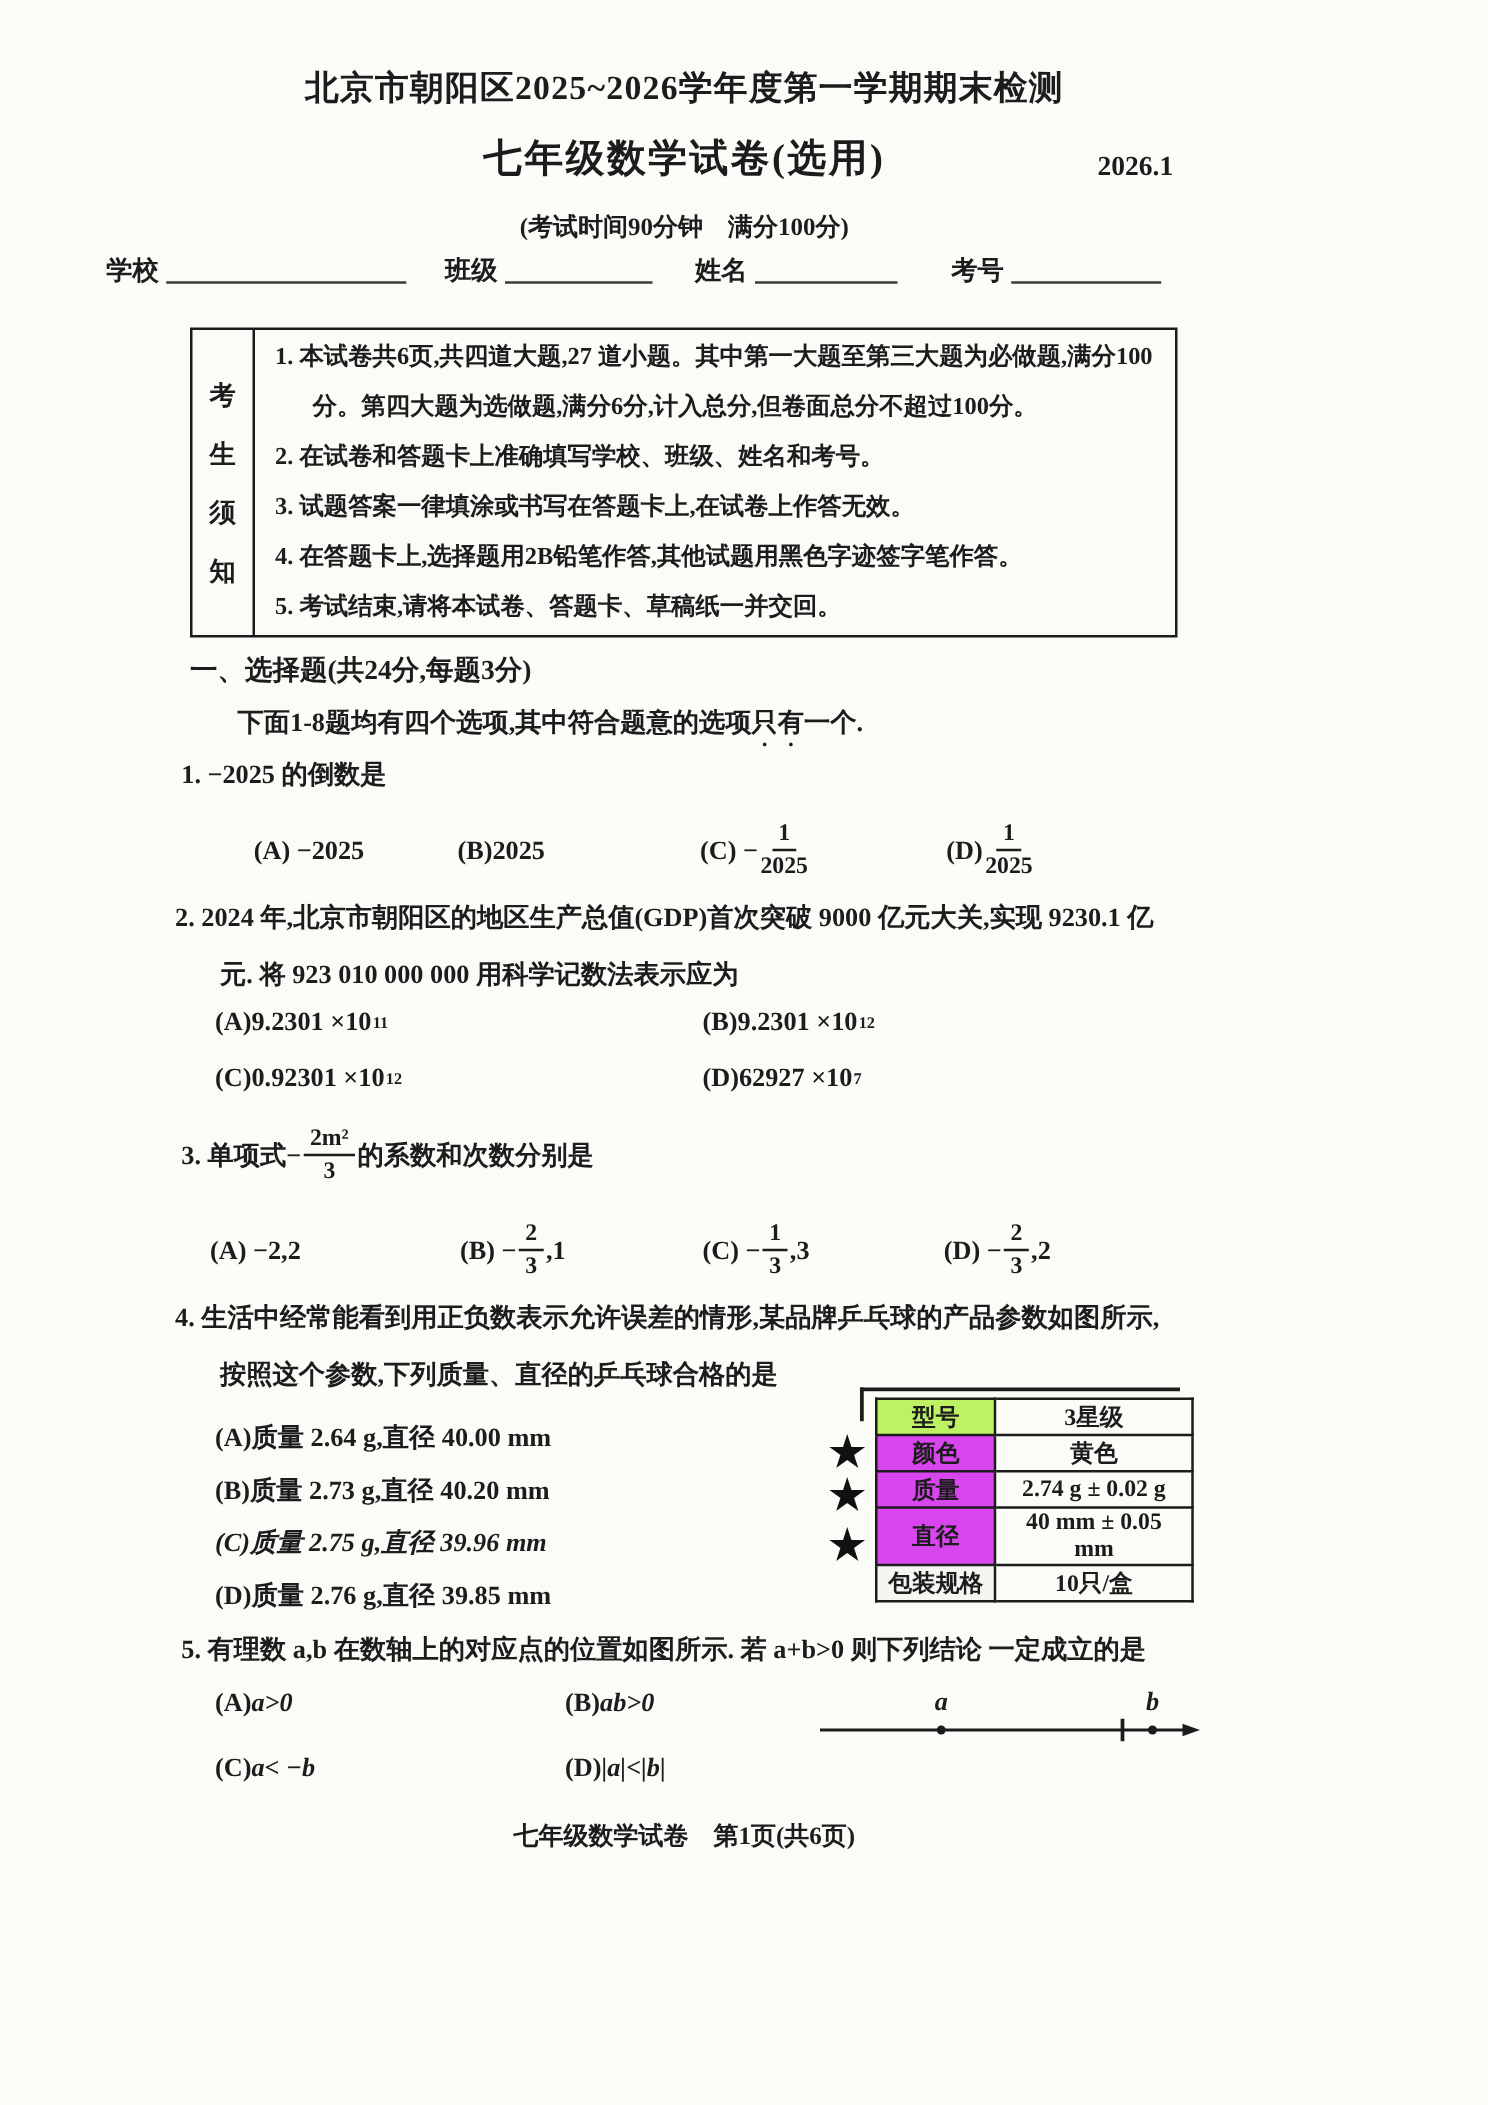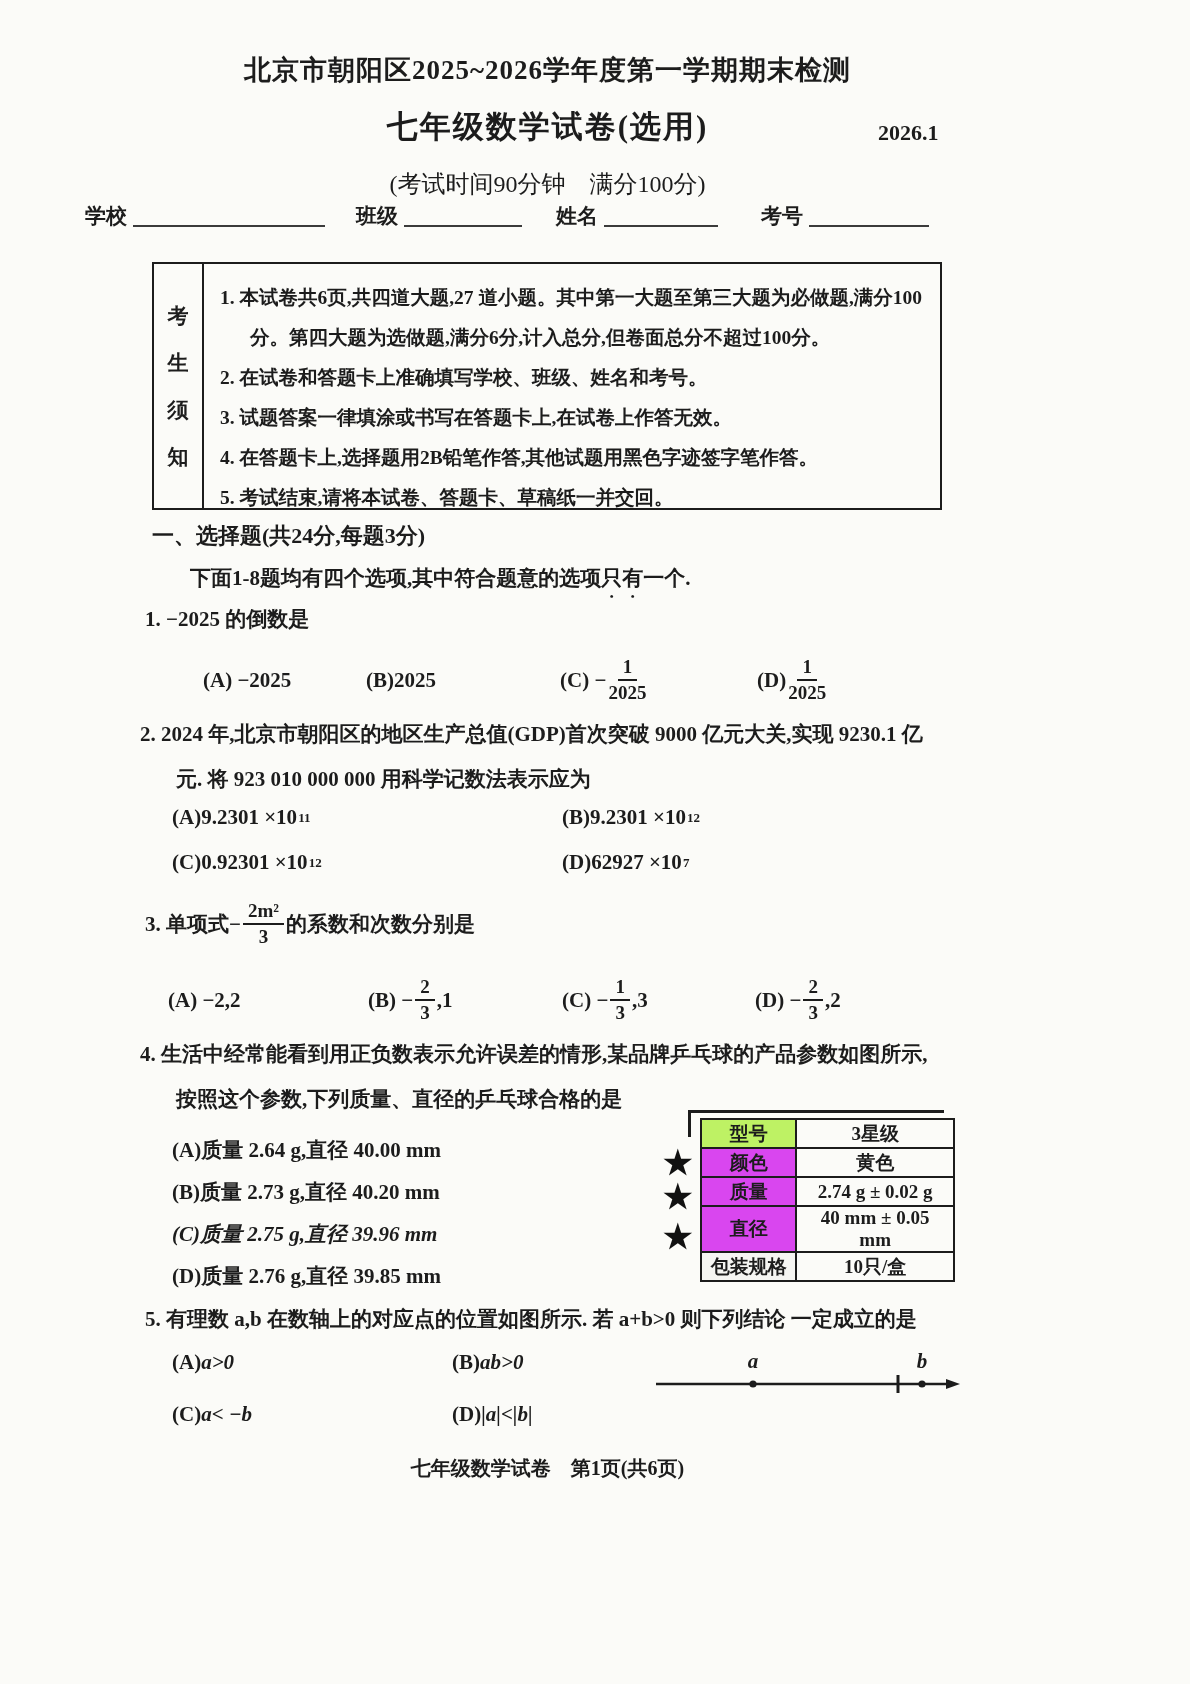--- a/index.html
+++ b/index.html
@@ -7,27 +7,27 @@
     position:relative;width:1190px;height:1684px;margin:0 auto;
     background:#fbfbf8;color:#1c1c1c;overflow:hidden;
     font-family:"Liberation Serif","DejaVu Serif",serif;
     font-weight:600;
   }
   .abs{position:absolute;}
   .ctr{left:0;right:95px;text-align:center;}
   .title1{top:52px;font-size:27px;font-weight:700;letter-spacing:1px;}
   .title2{top:106px;font-size:31px;font-weight:700;letter-spacing:2px;}
   .date{left:878px;top:120px;font-size:22px;font-weight:600;}
-  .examinfo{top:168px;font-size:24px;font-weight:400;text-align:center;}
+  .examinfo{top:168px;font-size:20px;font-weight:700;text-align:center;}
   .formgrp{top:202px;font-size:21px;font-weight:700;white-space:nowrap;}
   .blank{display:inline-block;border-bottom:2.4px solid #3b3b3b;height:20px;margin-left:6px;vertical-align:-4px;}
   
   .notice{left:152px;top:262px;width:786px;height:244px;border:2.5px solid #1c1c1c;display:flex;}
   .nside{width:48px;border-right:2.5px solid #1c1c1c;display:flex;flex-direction:column;justify-content:center;align-items:center;gap:19px;font-size:21px;font-weight:700;}
-  .nitems{flex:1;padding:14px 10px 0 16px;width:706px;}
+  .nitems{flex:1;padding:2px 10px 0 16px;width:706px;}
   .nitem{font-size:19.5px;line-height:40px;font-weight:600;padding-left:30px;text-indent:-30px;}
   
   .sechead{left:152px;top:521px;font-size:22px;font-weight:700;}
   .instr{left:190px;top:564px;font-size:21px;font-weight:700;}
   .em-dot{text-emphasis:filled dot #1c1c1c;-webkit-text-emphasis:filled dot #1c1c1c;text-emphasis-position:under left;-webkit-text-emphasis-position:under;}
   .stem{font-size:21px;font-weight:600;white-space:nowrap;}
   .opt{position:absolute;display:flex;align-items:center;font-size:21px;font-weight:600;white-space:nowrap;}
   .frac{display:inline-flex;flex-direction:column;align-items:center;line-height:1.05;font-size:19px;margin:0 2px;}
   .fnum{display:block;padding:0 5px 2px;border-bottom:2px solid #1c1c1c;}
   .fden{display:block;padding-top:2px;}

